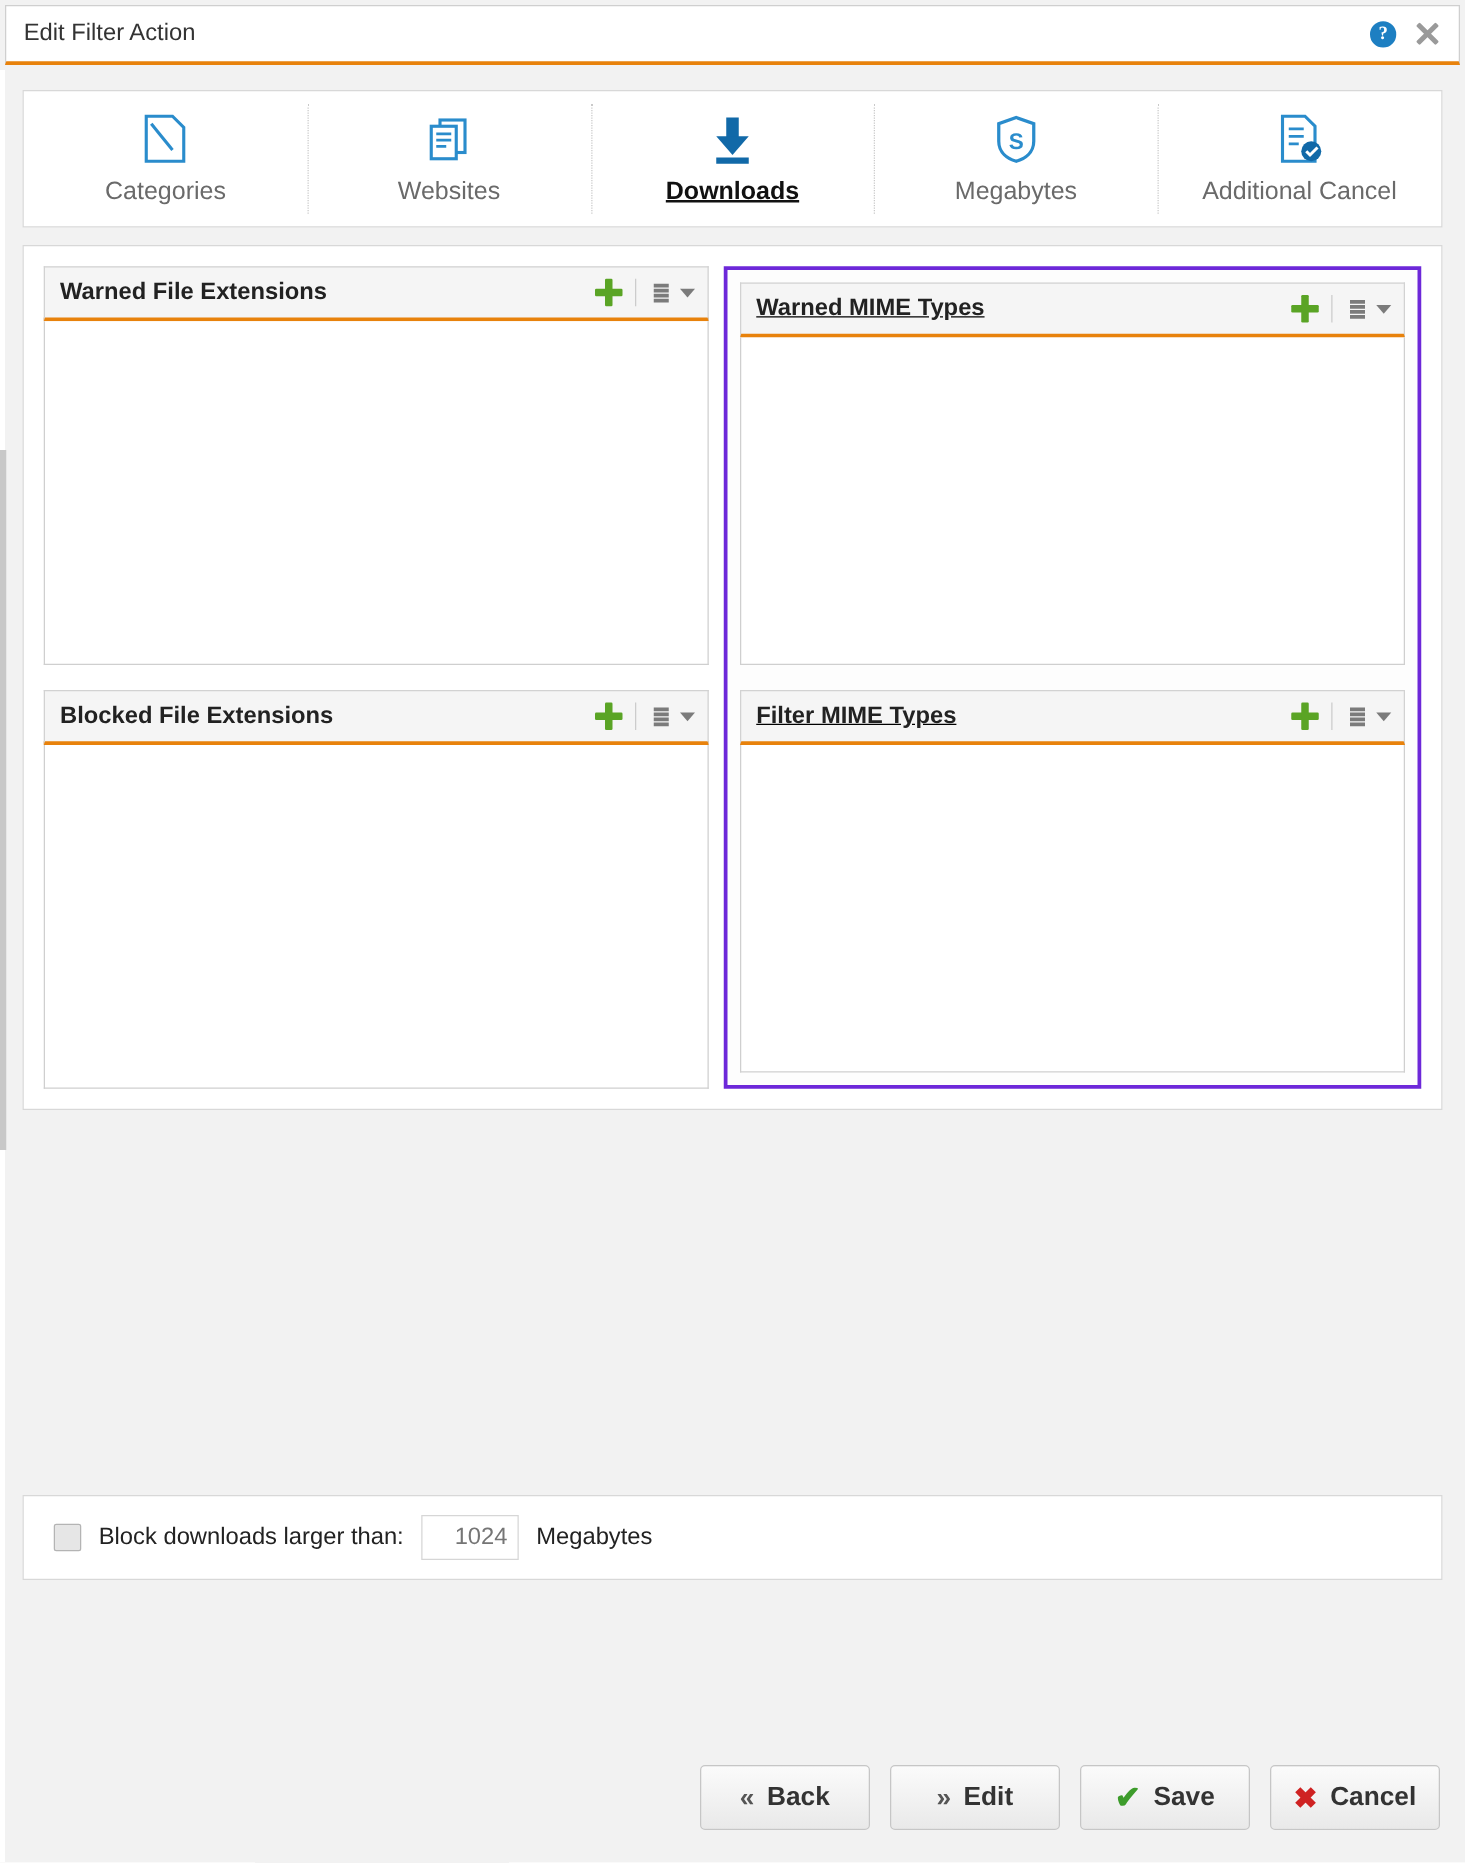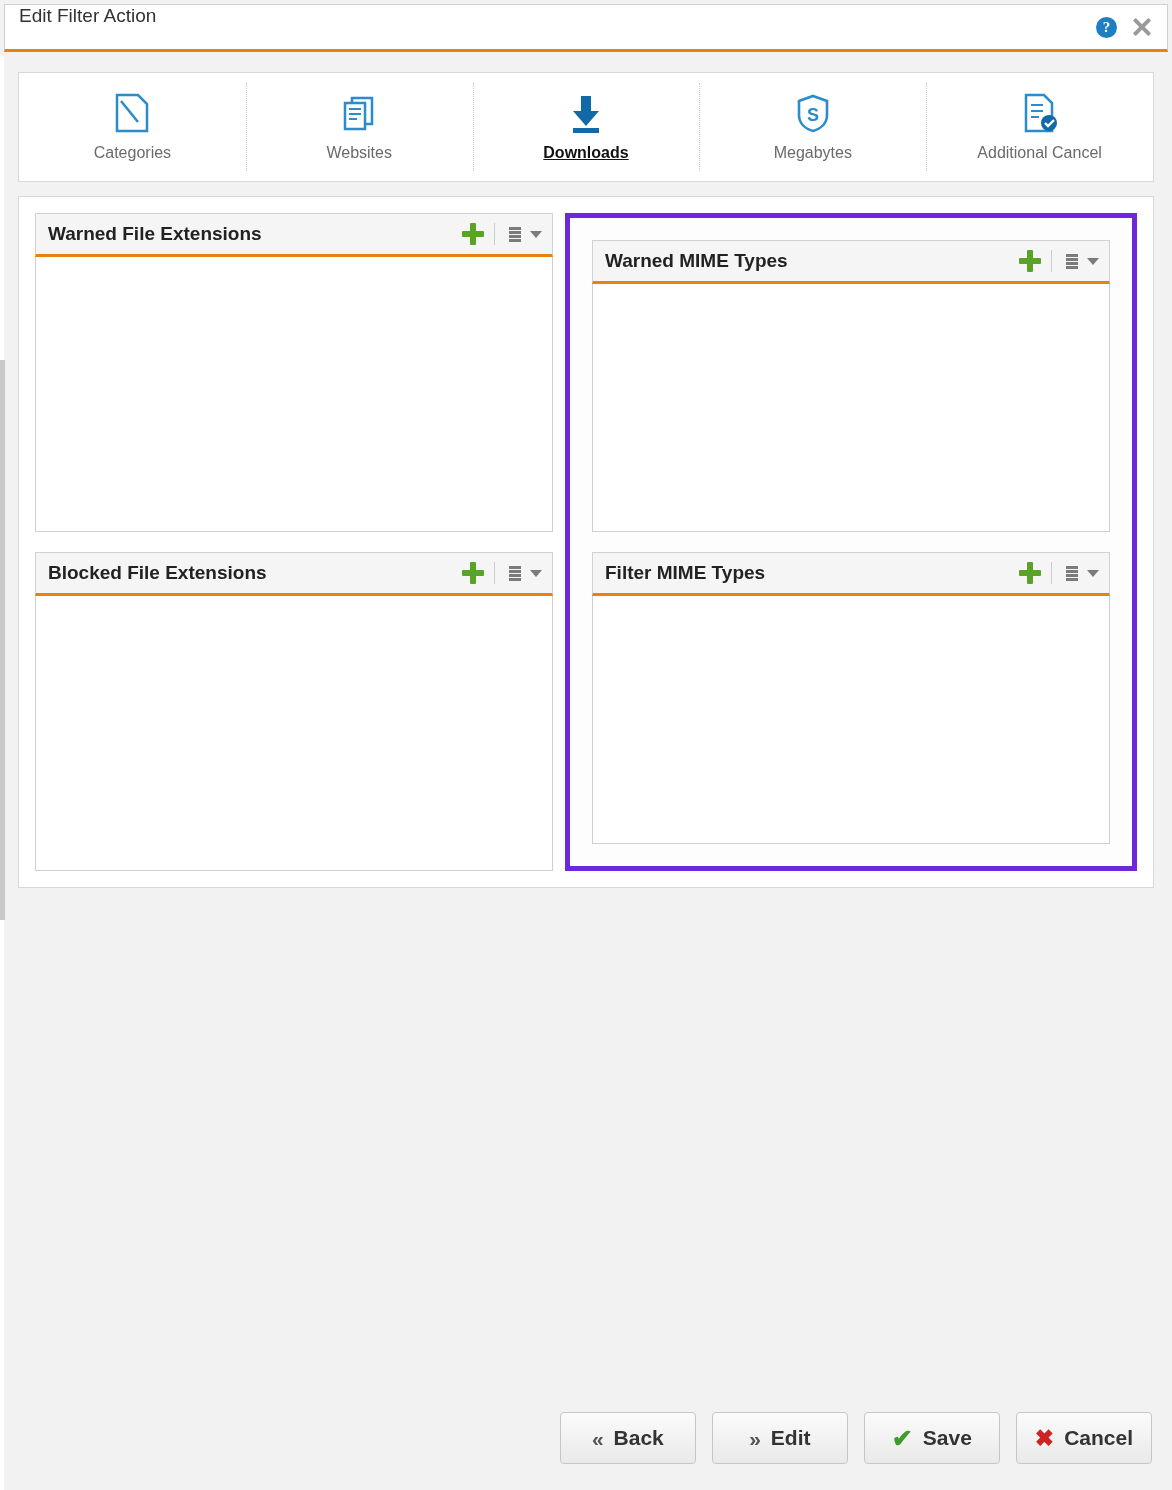--- a/index.html
+++ b/index.html
@@ -18,20 +18,21 @@
 
   
   .titlebar {
     position: absolute;
     left: 4px; top: 4px;
     width: 1164px; height: 48px;
     background: #ffffff;
     border: 1px solid #cfcfcf;
     border-bottom: 3px solid #e8820c;
     display: flex;
+    align-items: center;
     padding: 0 14px;
   }
   .titlebar .title {
     font-size: 19px;
     color: #333333;
     flex: 1;
   }
   .titlebar .tb-icons {
     display: flex;
     align-items: center;
@@ -85,21 +86,21 @@
     position: relative;
   }
   .tab + .tab:before {
     content: "";
     position: absolute;
     left: 0; top: 10px; bottom: 10px;
     width: 1px;
     border-left: 1px dotted #c9c9c9;
   }
   .tab .tab-label {
-    font-size: 16px;
+    font-size: 20px;
     color: #6a6a6a;
   }
   .tab.active .tab-label {
     color: #111111;
     font-weight: bold;
     text-decoration: underline;
   }
   .tab-icon { height: 42px; display: flex; align-items: center; }
 
   
@@ -113,23 +114,24 @@
     padding: 16px;
     gap: 12px;
   }
   .col {
     flex: 1;
     display: flex;
     flex-direction: column;
     gap: 20px;
   }
   .col.right {
-    border: 5px solid #6d28d9;
-    padding: 22px;
+    border: 3px solid #6d28d9;
+    padding: 10px;
     background: #fdfdfd;
+    text-decoration: underline;
   }
   .panel {
     flex: 1;
     display: flex;
     flex-direction: column;
     min-height: 0;
   }
   .panel-head {
     height: 44px;
     background: #f5f5f5;
@@ -413,20 +415,26 @@
               <i></i>
             </div>
           <div class="caret-down"></div>
         </div>
         <div class="panel-body"></div>
       </div>
 
     </div>
   </div>
 
+  <div class="sizebar">
+    <div class="checkbox"></div>
+    <div class="size-label">Block downloads larger than:</div>
+    <input class="size-input" type="text" value="" placeholder="1024" style="">
+    <div class="size-unit">Megabytes</div>
+  </div>
 
   <div class="footer">
     <div class="btn">
       <span class="glyph back">«</span>
       <span>Back</span>
     </div>
     <div class="btn">
       <span class="glyph next">»</span>
       <span>Edit</span>
     </div>

